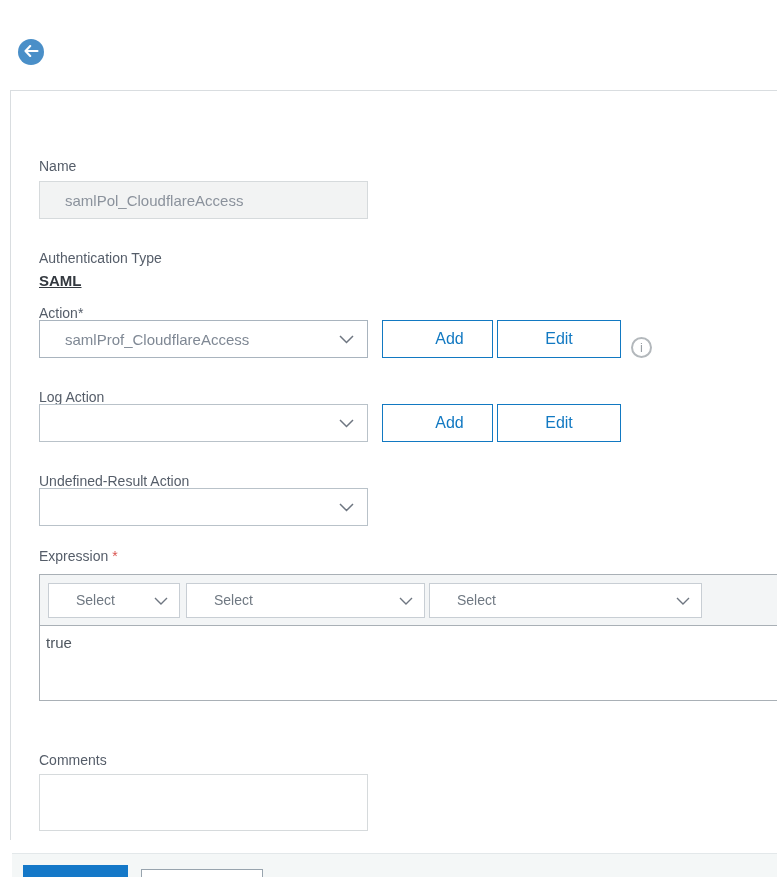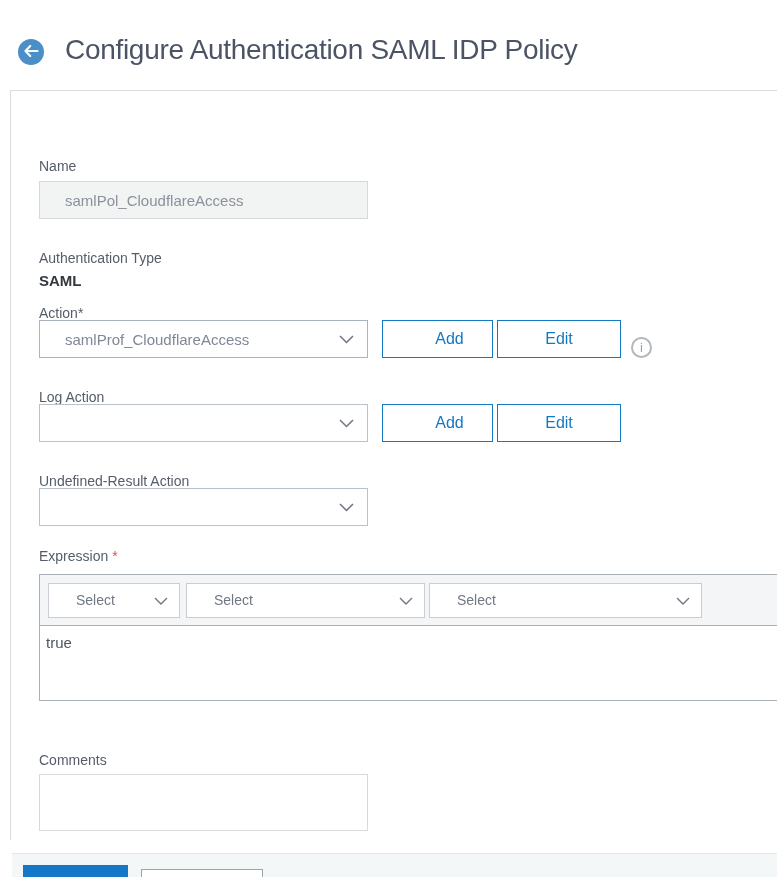--- a/index.html
+++ b/index.html
@@ -32,21 +32,21 @@
   .mt23 { margin-top: 23px; }
   .mt52 { margin-top: 52px; }
 
   .text-input {
     display: block; width: 329px; height: 38px; margin-top: 8px;
     background: #f2f3f3; border: 1px solid #d6dadc;
     padding-left: 25px; font-family: "Liberation Sans", sans-serif;
     font-size: 15px; color: #8b929c; outline: none;
   }
 
-  .static-value { margin-top: 8px; font-size: 15px; line-height: 15px; font-weight: 700; color: #33383f; }
+  .static-value { margin-top: 8px; font-size: 15px; line-height: 15px; font-weight: 700; color: #33383f; text-decoration: underline; }
 
   .row { display: flex; align-items: flex-end; }
 
   .dropdown {
     width: 329px; height: 38px; background: #ffffff;
     border: 1px solid #a9b4be; display: flex; align-items: center;
     justify-content: space-between; padding: 0 13px 0 25px; cursor: pointer;
   }
   .dropdown.light { border-color: #b9c2c9; }
   .dd-value { font-size: 15px; color: #7f8894; white-space: nowrap; }
@@ -115,21 +115,20 @@
 <body>
 
 <div class="header">
   <div class="back-btn">
     <span>
       <svg width="15" height="12" viewBox="0 0 15 12">
           <path d="M6.2 1 L1.5 6 L6.2 11 M1.8 6 H13.5" stroke="#ffffff" stroke-width="2.1" fill="none" stroke-linecap="round" stroke-linejoin="round"></path>
         </svg>
     </span>
   </div>
-  <h1 class="title">Configure Authentication SAML IDP Policy</h1>
 </div>
 
 <div class="panel">
   <div class="content">
 
     <div class="field-label">Name</div>
     <input class="text-input" type="text" readonly="" value="samlPol_CloudflareAccess" style="">
 
     <div class="field-label mt16">Authentication Type</div>
     <div class="static-value">SAML</div>

